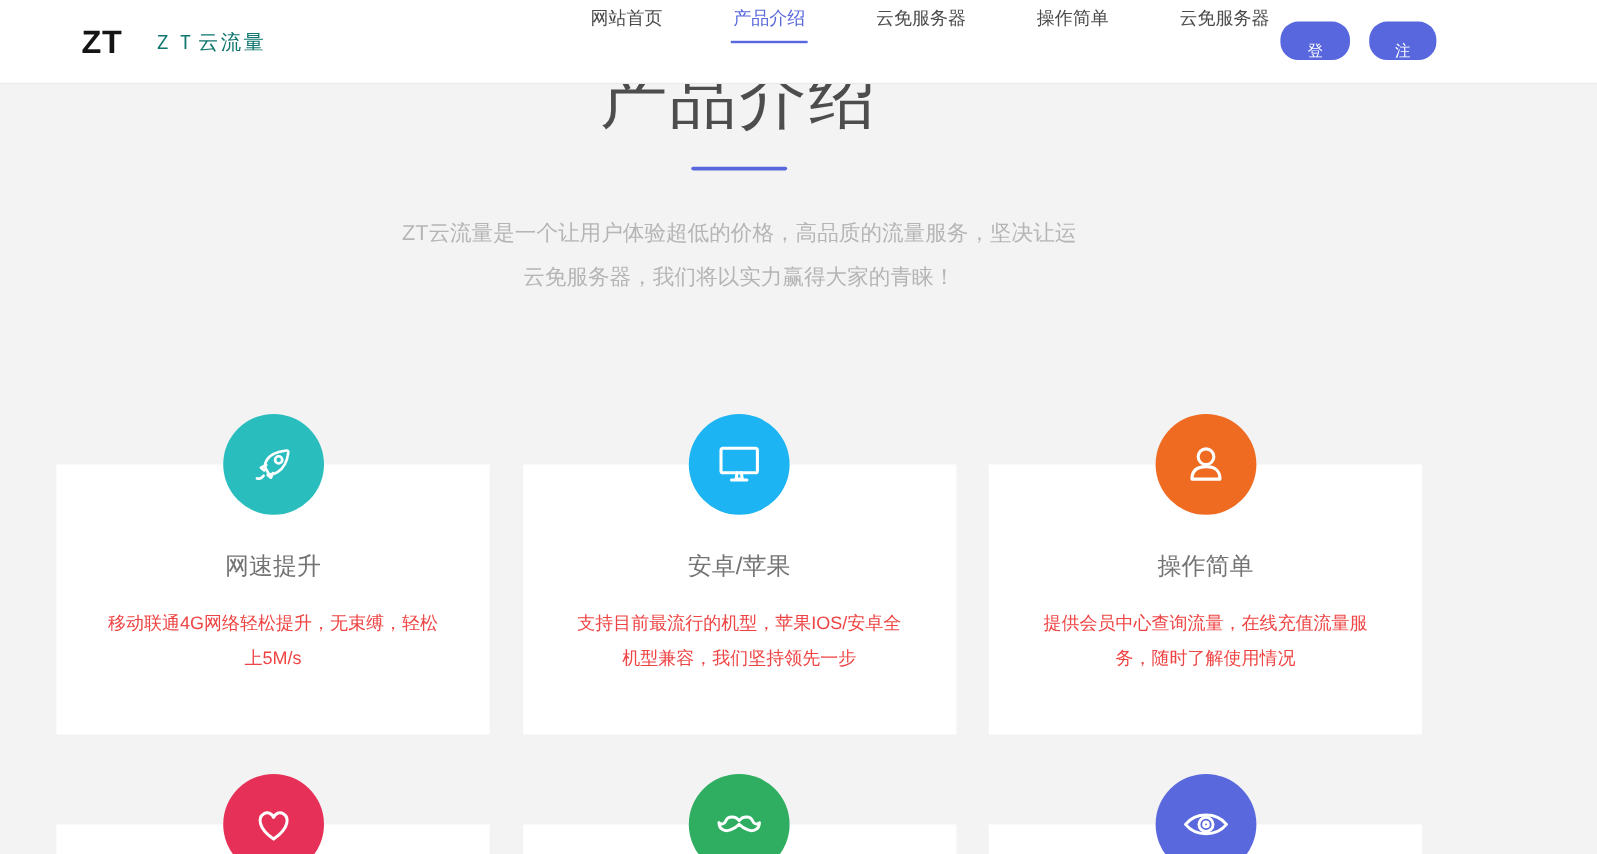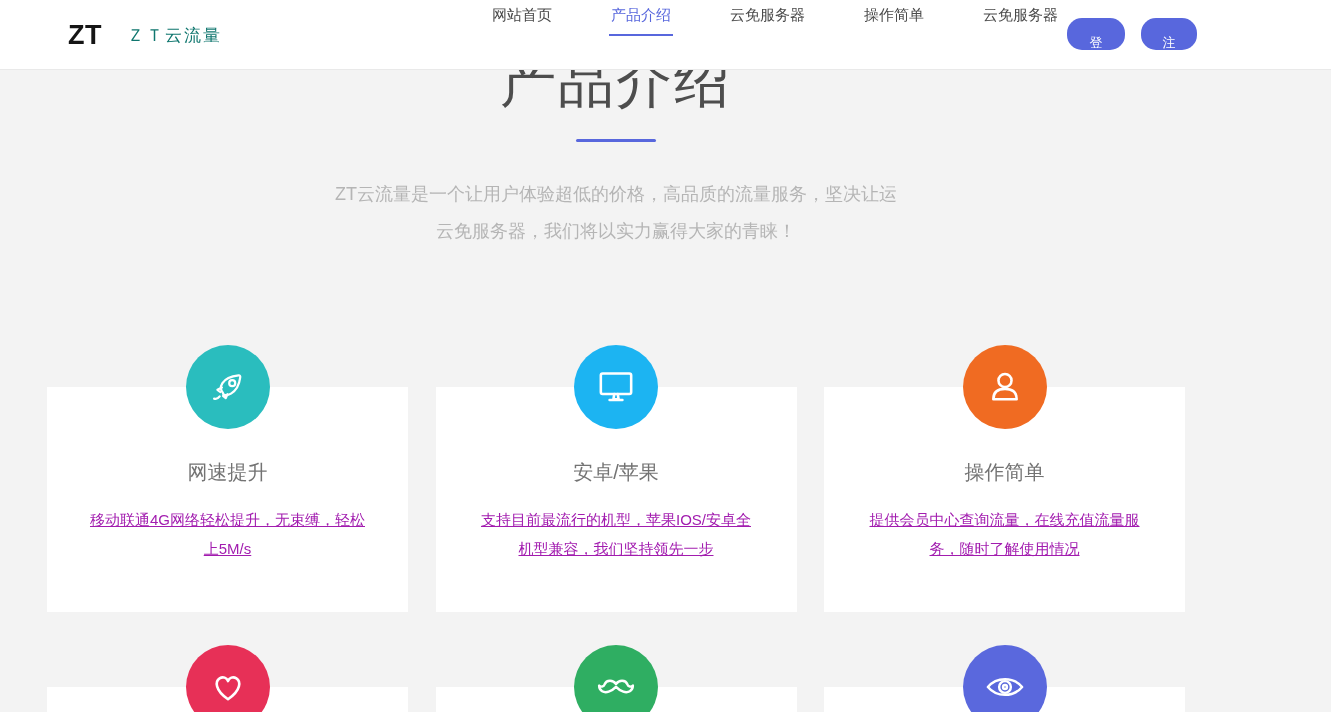--- a/index.html
+++ b/index.html
@@ -91,23 +91,22 @@
     border-radius: 50%;
     display: flex; align-items: center; justify-content: center;
   }
   .feature-title {
     padding-top: 72px;
     font-size: 20px; font-weight: 400; color: #737373;
     line-height: 26px;
   }
   .feature-desc {
     width: 282px; margin: 20px auto 0 auto;
-    font-size: 15px; color: #a21caf;
+    font-size: 15px; color: #ef4444;
     line-height: 29px;
-    text-decoration: underline;
   }
   svg.icon { display: block; }
 </style>
 </head>
 <body>
 
 <div class="page">
 
   <header class="navbar">
     <a class="logo">

